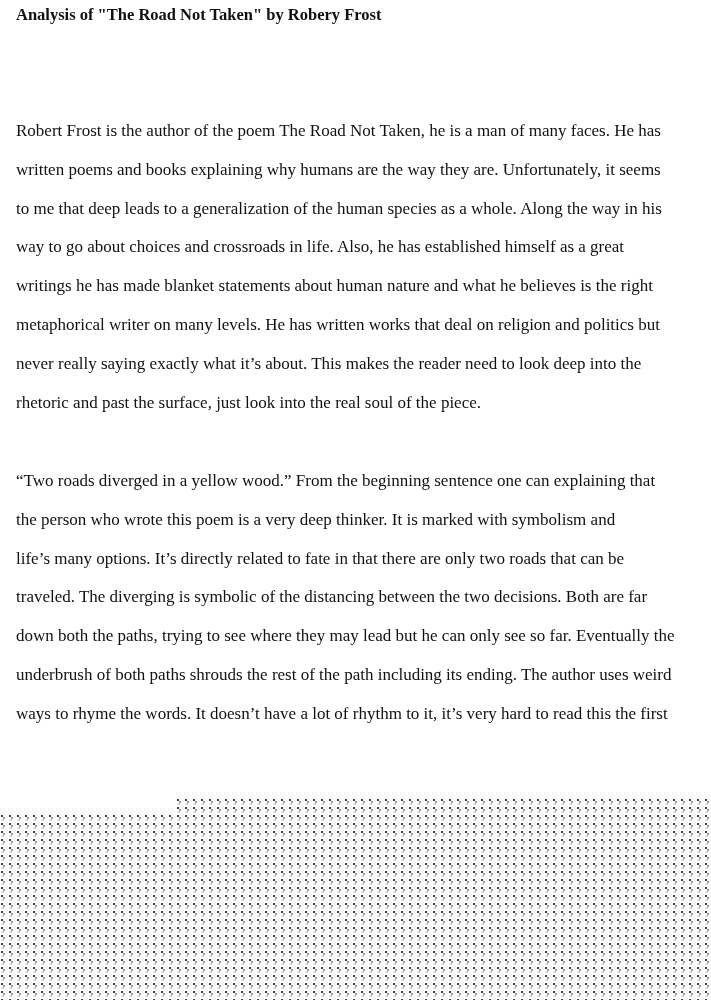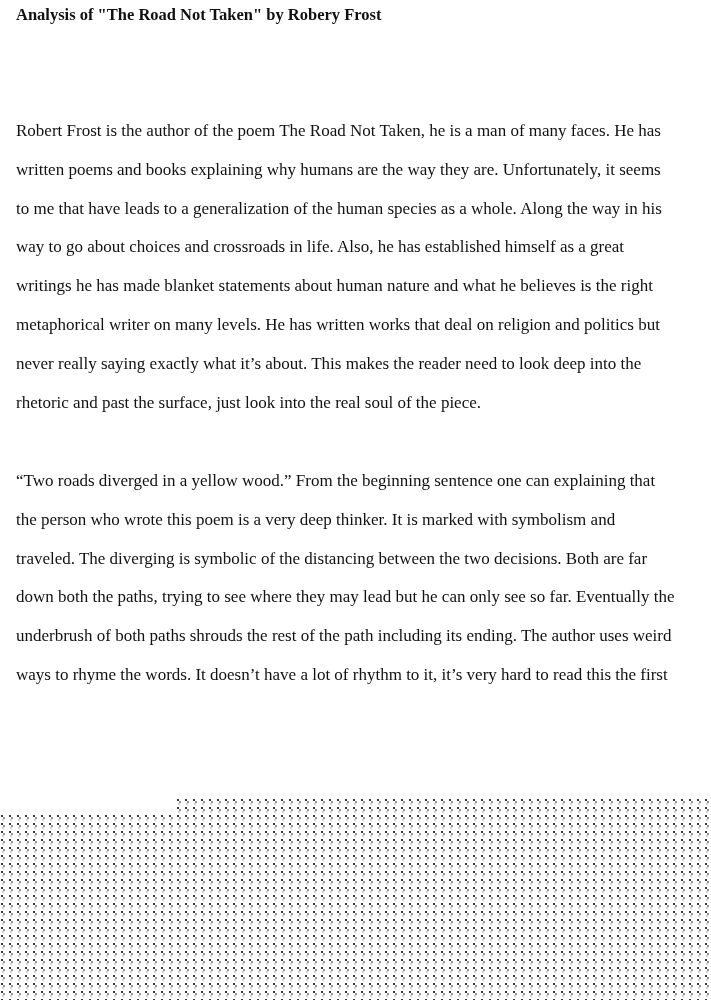--- a/index.html
+++ b/index.html
@@ -65,31 +65,32 @@
     }
   </style>
 </head>
 <body>
 
 <h1 class="title">Analysis of "The Road Not Taken" by Robery Frost</h1>
 
 <p class="para" id="para-1">
   <span class="line">Robert Frost is the author of the poem The Road Not Taken, he is a man of many faces. He has</span>
   <span class="line">written poems and books explaining why humans are the way they are. Unfortunately, it seems</span>
-  <span class="line">to me that have leads to a generalization of the human species as a whole. Along the way in his</span>
+  <span class="line">to me that deep leads to a generalization of the human species as a whole. Along the way in his</span>
   <span class="line">way to go about choices and crossroads in life. Also, he has established himself as a great</span>
   <span class="line">writings he has made blanket statements about human nature and what he believes is the right</span>
   <span class="line">metaphorical writer on many levels. He has written works that deal on religion and politics but</span>
   <span class="line">never really saying exactly what it’s about. This makes the reader need to look deep into the</span>
   <span class="line">rhetoric and past the surface, just look into the real soul of the piece.</span>
 </p>
 
 <p class="para" id="para-2">
   <span class="line">“Two roads diverged in a yellow wood.” From the beginning sentence one can explaining that</span>
   <span class="line">the person who wrote this poem is a very deep thinker. It is marked with symbolism and</span>
+  <span class="line">life’s many options. It’s directly related to fate in that there are only two roads that can be</span>
   <span class="line">traveled. The diverging is symbolic of the distancing between the two decisions. Both are far</span>
   <span class="line">down both the paths, trying to see where they may lead but he can only see so far. Eventually the</span>
   <span class="line">underbrush of both paths shrouds the rest of the path including its ending. The author uses weird</span>
   <span class="line">ways to rhyme the words. It doesn’t have a lot of rhythm to it, it’s very hard to read this the first</span>
 </p>
 
 <div class="dot-pattern" id="overlay-strip"></div>
 <div class="dot-pattern" id="overlay-block"></div>
 
 </body></html>

